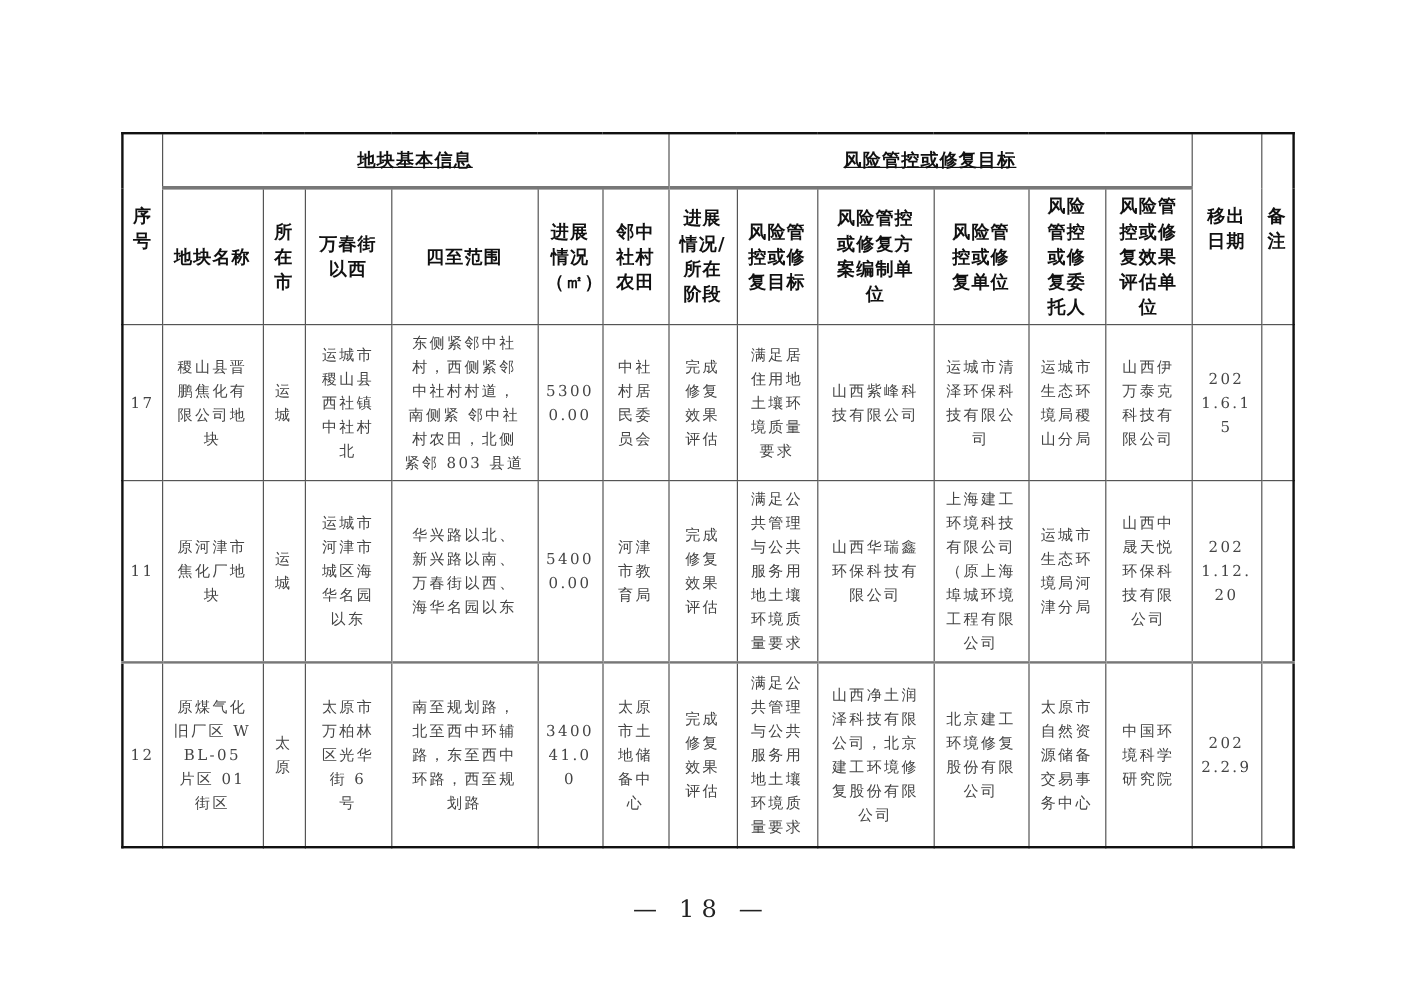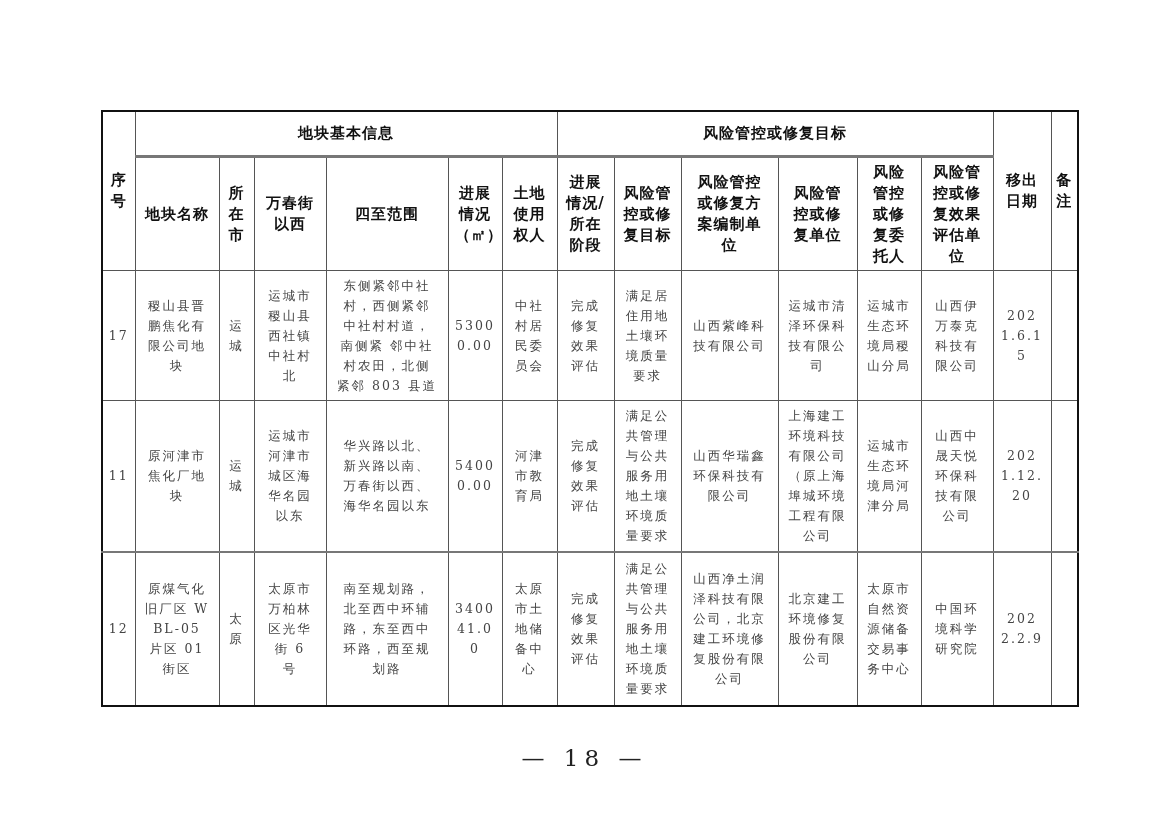--- a/index.html
+++ b/index.html
@@ -42,36 +42,37 @@
       color: #111;
       font-size: 15px;
       line-height: 21px;
       letter-spacing: 1px;
     }
     table.register th.group {
       height: 43px;
       font-size: 15px;
       letter-spacing: 1px;
       border-bottom: 3px solid #777;
+      text-decoration: underline;
     }
     tr.subhead th { height: 112px; }
     tr.datarow.r10 td { height: 129px; }
     tr.datarow.r11 td { height: 150px; }
     tr.datarow.r12 td { height: 152px; }
     tr.datarow.r11 td { border-bottom: 2px solid #777; }
     td.num, td.date { letter-spacing: 1px; font-size: 13px; }
     td.area { letter-spacing: 1px; font-size: 13px; }
     .cellwrap { display: block; margin: 0 auto; }
     .page-number {
       position: absolute;
       top: 745px;
       left: 0;
       width: 1169px;
       text-align: center;
-      font-size: 23px;
+      font-size: 20px;
       color: #222;
       font-family: "DejaVu Serif", "Liberation Serif", serif;
       letter-spacing: 6px;
     }
   </style>
 </head>
 <body>
 
 <div class="sheet">
   <table class="register">
@@ -112,21 +113,21 @@
             <span class="cellwrap" style="width:16px">所在市</span>
           </th>
         <th>
             <span class="cellwrap" style="width:50px">万春街以西</span>
           </th>
         <th>四至范围</th>
         <th>
             <span class="cellwrap" style="width:40px">进展情况（㎡）</span>
           </th>
         <th>
-            <span class="cellwrap" style="width:34px">土地使用权人</span>
+            <span class="cellwrap" style="width:34px">邻中社村农田</span>
           </th>
         <th>
             <span class="cellwrap" style="width:40px">进展情况/所在阶段</span>
           </th>
         <th>
             <span class="cellwrap" style="width:50px">风险管控或修复目标</span>
           </th>
         <th>
             <span class="cellwrap" style="width:68px">风险管控或修复方案编制单位</span>
           </th>

